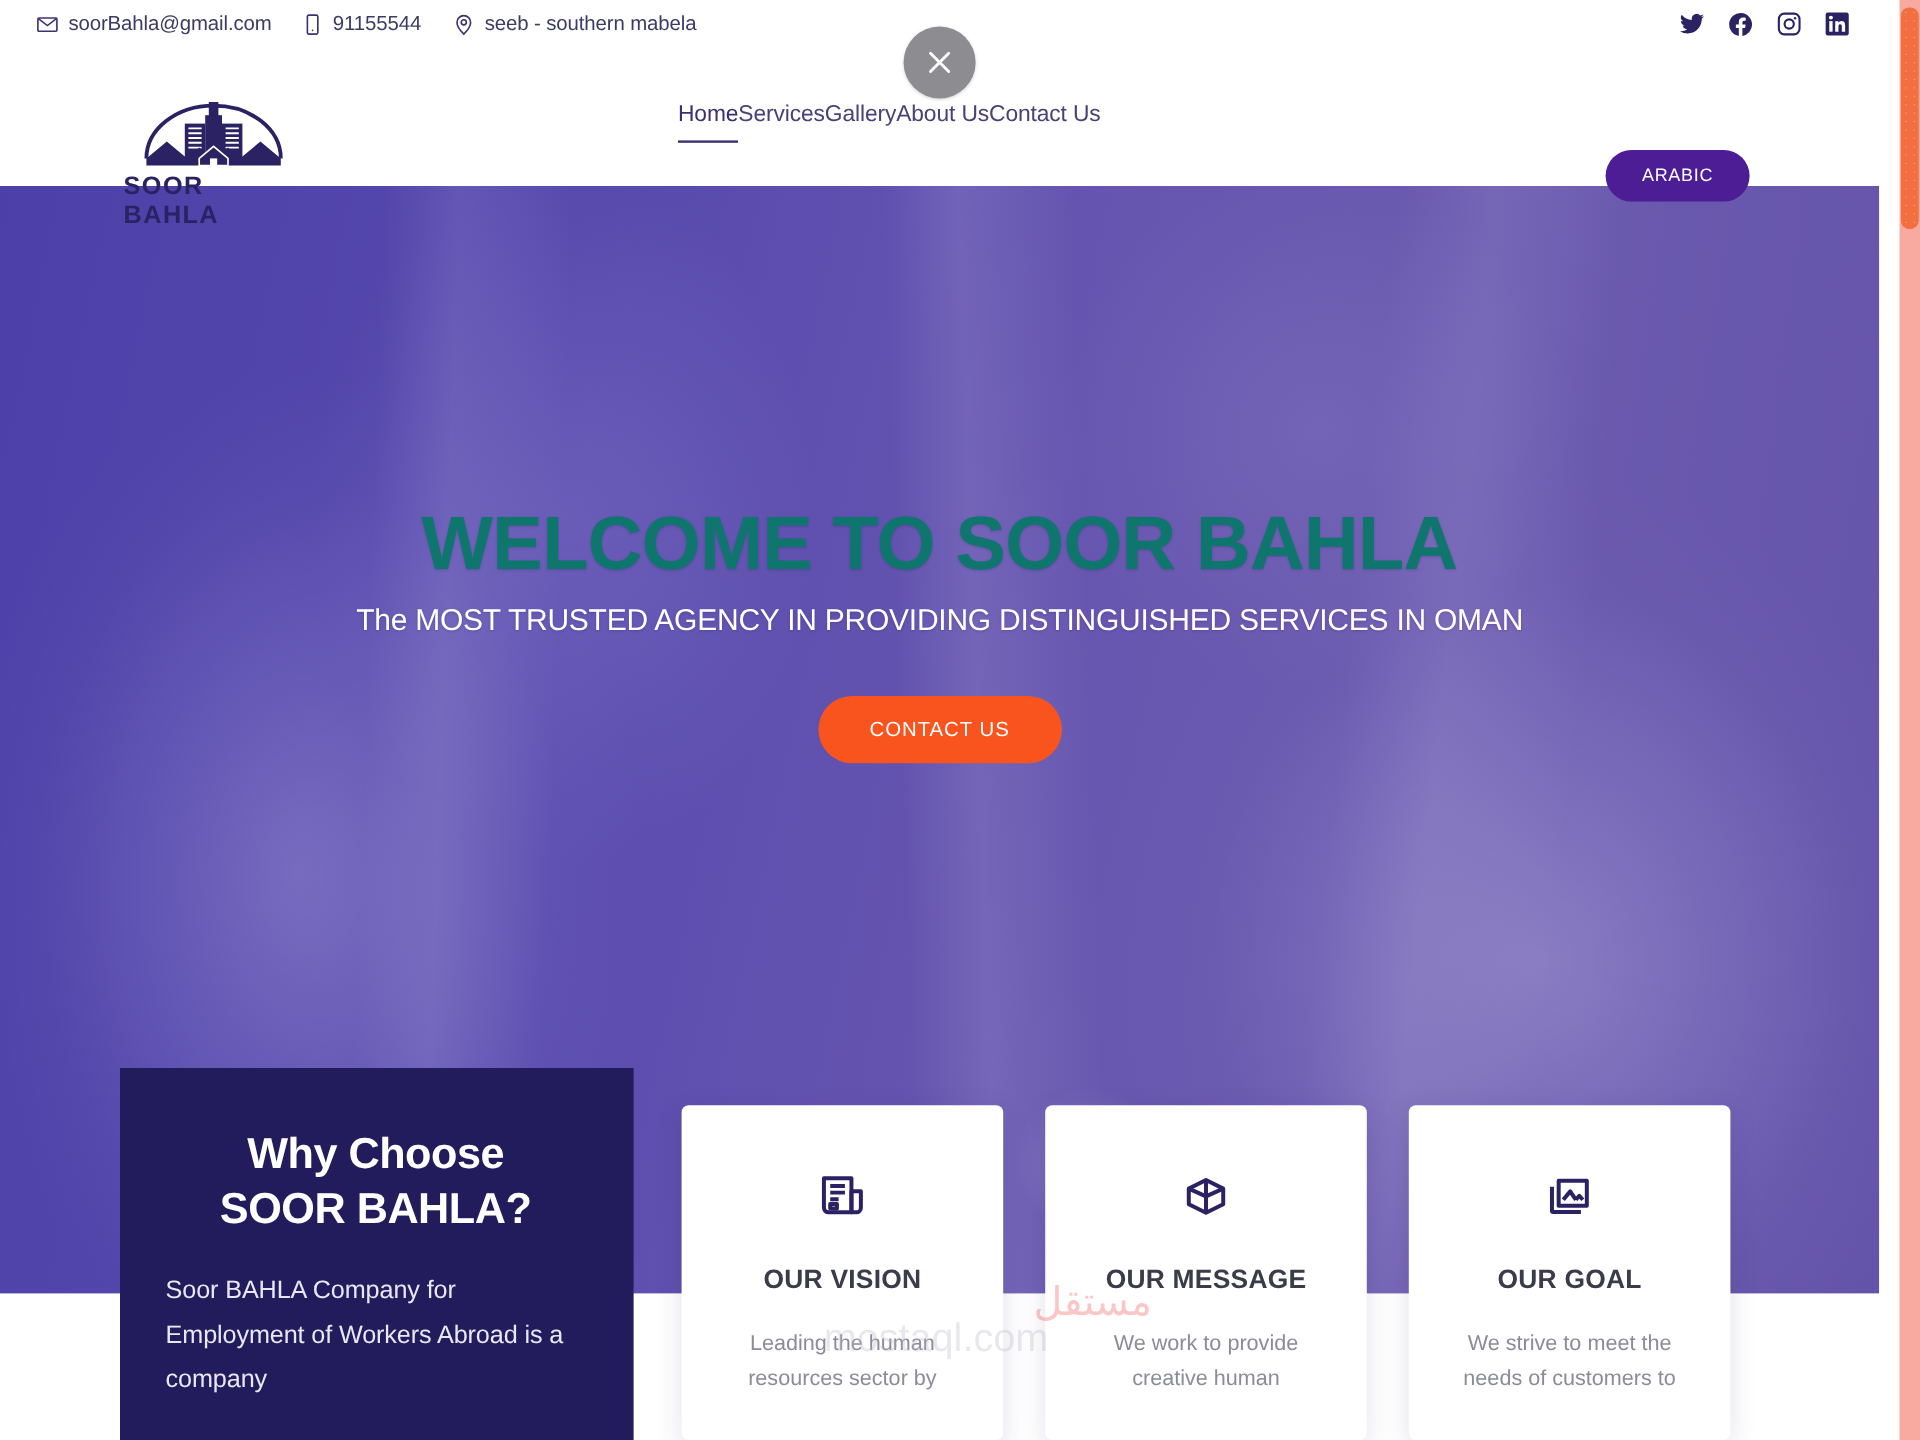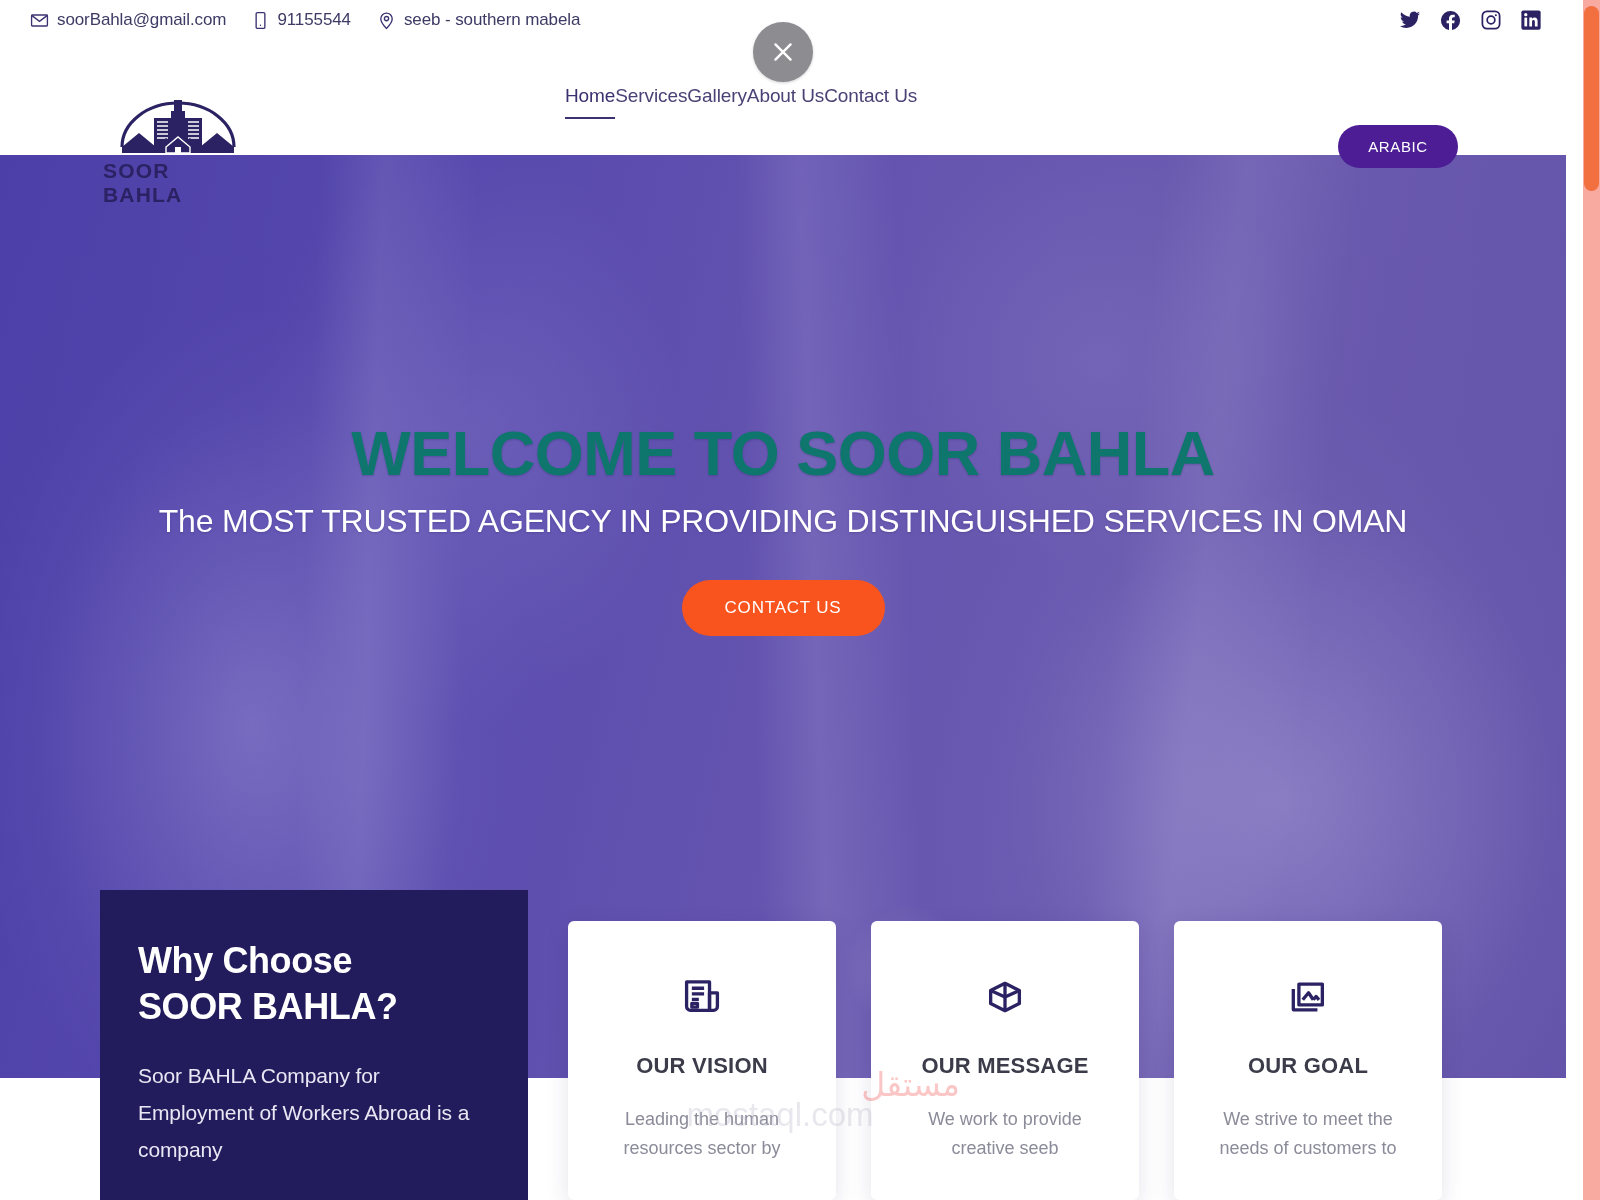--- a/index.html
+++ b/index.html
@@ -44,21 +44,21 @@
     box-shadow:0 1px 3px rgba(0,0,0,.18);
   }
 
   
   .navbar {
     position:absolute; left:0; top:40px; width:1566px; height:115px;
     background:#ffffff; z-index:25;
     display:flex; align-items:center;
   }
   .logo-wrap {
-    position:absolute; left:103px; top:55px;
+    position:absolute; left:103px; top:40px;
     width:150px; display:flex; flex-direction:column; align-items:center;
   }
   .logo-name {
     font-size:21px; font-weight:bold; color:#2b2263;
     letter-spacing:1.2px; margin-top:2px;
     font-family:"Liberation Sans", sans-serif;
   }
   .nav-links {
     position:absolute; left:565px; top:0; height:115px;
     display:flex; align-items:center; 
@@ -114,21 +114,21 @@
     text-align:center; z-index:5;
   }
   .hero-title {
     position:absolute; left:0; right:0; top:265px;
     color:#0f766e; font-size:63px; font-weight:bold;
     letter-spacing:-0.5px; line-height:1.05;
     text-shadow:0 1px 2px rgba(40,30,90,.25);
   }
   .hero-sub {
     position:absolute; left:0; right:0; top:348px;
-    color:#ffffff; font-size:32px; font-weight:400;
+    color:#ffffff; font-size:25px; font-weight:400;
     letter-spacing:-0.2px;
     text-shadow:0 1px 2px rgba(40,30,90,.25);
   }
   .cta-wrap {
     position:absolute; left:0; right:0; top:425px;
     display:flex; justify-content:center;
   }
   .cta-btn {
     width:203px; height:56px; border-radius:28px;
     background:#f9541e; color:#ffffff; border:none;
@@ -139,21 +139,21 @@
   
   .why-panel {
     position:absolute; left:100px; top:890px;
     width:428px; height:310px;
     background:#231c5c;
     padding:48px 40px 0 38px;
     z-index:12;
   }
   .why-title {
     color:#ffffff; font-size:36px; font-weight:bold;
-    line-height:1.28; letter-spacing:-0.4px;
+    line-height:1.28; letter-spacing:-0.4px;text-align:center;
   }
   .why-body {
     color:#e9e7f4; font-size:21px; line-height:1.75;
     margin-top:28px; letter-spacing:-0.1px;
   }
 
   
   .cards {
     position:absolute; left:568px; top:921px;
     display:flex; gap:35px; z-index:12;
@@ -348,21 +348,21 @@
 
     <div class="card">
       <span class="card-icon">
         <svg width="42" height="42" viewBox="0 0 24 24" fill="none" stroke="currentColor" stroke-width="1.9" stroke-linejoin="round">
           <path d="M12 4.2 L20.2 8.3 L20.2 15.7 L12 19.8 L3.8 15.7 L3.8 8.3 Z"></path>
           <path d="M12 4.2 L12 19.8"></path>
           <path d="M3.8 8.3 L12 12 L20.2 8.3"></path>
         </svg>
       </span>
       <div class="card-title">OUR MESSAGE</div>
-      <div class="card-text">We work to provide creative seeb</div>
+      <div class="card-text">We work to provide creative human</div>
     </div>
 
     <div class="card">
       <span class="card-icon">
         <svg width="42" height="42" viewBox="0 0 24 24" fill="none" stroke="currentColor" stroke-width="1.9" stroke-linejoin="round">
           <path d="M6.8 4.6h13.4v11.9H6.8z"></path>
           <path d="M17.4 19.4H4.2a.6.6 0 0 1-.6-.6V7.4"></path>
           <path d="M9 13.6 L12.3 9.6 L15 13.6"></path>
           <path d="M15 13.6 L16.6 11.7 L18.3 13.6"></path>
         </svg>

